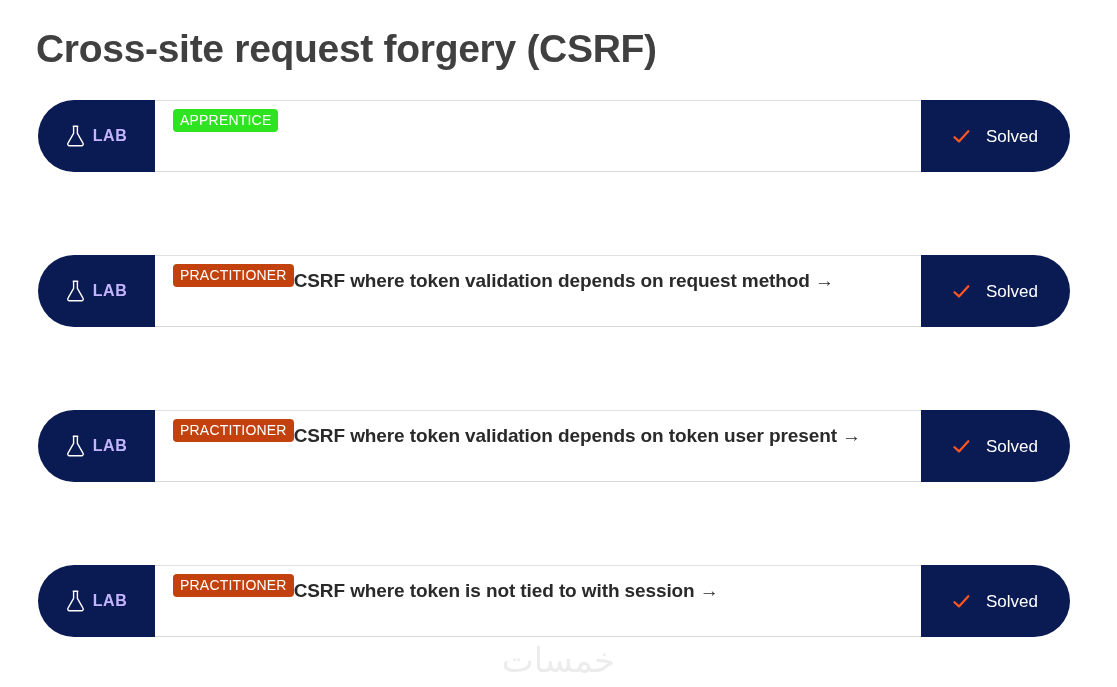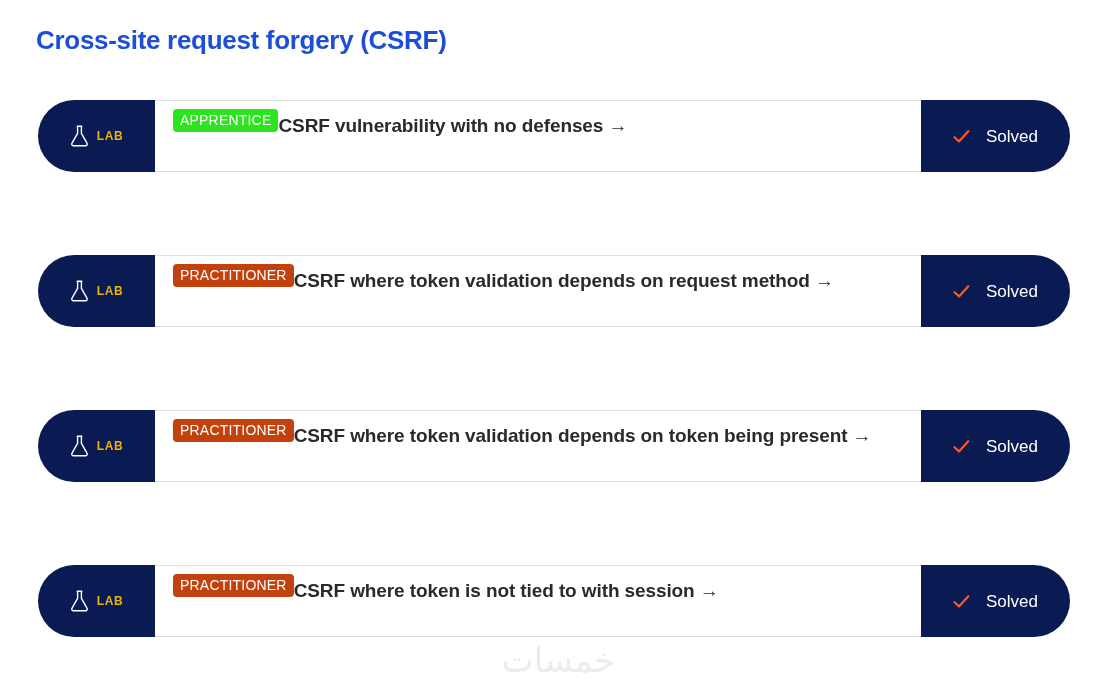--- a/index.html
+++ b/index.html
@@ -13,23 +13,23 @@
     font-family: "Liberation Sans", sans-serif;
     position: relative;
     overflow: hidden;
   }
 
   
   .page-title {
     position: absolute;
     left: 36px;
     top: 2px;
-    font-size: 26px;
+    font-size: 39px;
     font-weight: bold;
-    color: #1d4ed8;
+    color: #404040;
     letter-spacing: -0.3px;
     line-height: 42px;
     white-space: nowrap;
   }
 
   
   .lab-list {
     position: absolute;
     left: 38px;
     top: 100px;
@@ -56,24 +56,24 @@
     justify-content: center;
     gap: 8px;
     color: #ffffff;
   }
   .flask-icon {
     display: block;
     width: 19px;
     height: 22px;
   }
   .lab-badge-text {
-    font-size: 12px;
+    font-size: 16px;
     font-weight: bold;
     letter-spacing: 0.6px;
-    color: #eab308;
+    color: #c4b5fd;
     line-height: 1;
   }
 
   
   .lab-body {
     flex: 1 1 auto;
     background: #ffffff;
     border-top: 1px solid #e1e1e1;
     border-bottom: 1px solid #d9d9d9;
     border-right: 0;
@@ -157,21 +157,20 @@
     <div class="lab-badge">
       <span class="flask-icon">
         <svg viewBox="0 0 19 22" width="19" height="22" fill="none" xmlns="http://www.w3.org/2000/svg">
           <path d="M7.2 1.2h4.6M7.6 1.2v7.1L2.0 18.1a1.7 1.7 0 0 0 1.5 2.6h12a1.7 1.7 0 0 0 1.5-2.6L11.4 8.3V1.2" stroke="#ffffff" stroke-width="1.4" stroke-linecap="round" stroke-linejoin="round"></path>
         </svg>
       </span>
       <span class="lab-badge-text">LAB</span>
     </div>
     <div class="lab-body">
       <span class="level-badge level-apprentice">APPRENTICE</span>
-      <a class="lab-title">CSRF vulnerability with no defenses →</a>
     </div>
     <div class="lab-status">
       <span class="check-icon">
         <svg viewBox="0 0 17 15" width="17" height="15" fill="none" xmlns="http://www.w3.org/2000/svg">
           <path d="M1.5 8.2L6.0 12.4L15.3 2.2" stroke="#ff5722" stroke-width="2.2" stroke-linecap="round" stroke-linejoin="round"></path>
         </svg>
       </span>
       <span class="status-text">Solved</span>
     </div>
   </div>
@@ -203,21 +202,21 @@
     <div class="lab-badge">
       <span class="flask-icon">
         <svg viewBox="0 0 19 22" width="19" height="22" fill="none" xmlns="http://www.w3.org/2000/svg">
           <path d="M7.2 1.2h4.6M7.6 1.2v7.1L2.0 18.1a1.7 1.7 0 0 0 1.5 2.6h12a1.7 1.7 0 0 0 1.5-2.6L11.4 8.3V1.2" stroke="#ffffff" stroke-width="1.4" stroke-linecap="round" stroke-linejoin="round"></path>
         </svg>
       </span>
       <span class="lab-badge-text">LAB</span>
     </div>
     <div class="lab-body">
       <span class="level-badge level-practitioner">PRACTITIONER</span>
-      <a class="lab-title">CSRF where token validation depends on token being present →</a>
+      <a class="lab-title">CSRF where token validation depends on token user present →</a>
     </div>
     <div class="lab-status">
       <span class="check-icon">
         <svg viewBox="0 0 17 15" width="17" height="15" fill="none" xmlns="http://www.w3.org/2000/svg">
           <path d="M1.5 8.2L6.0 12.4L15.3 2.2" stroke="#ff5722" stroke-width="2.2" stroke-linecap="round" stroke-linejoin="round"></path>
         </svg>
       </span>
       <span class="status-text">Solved</span>
     </div>
   </div>

